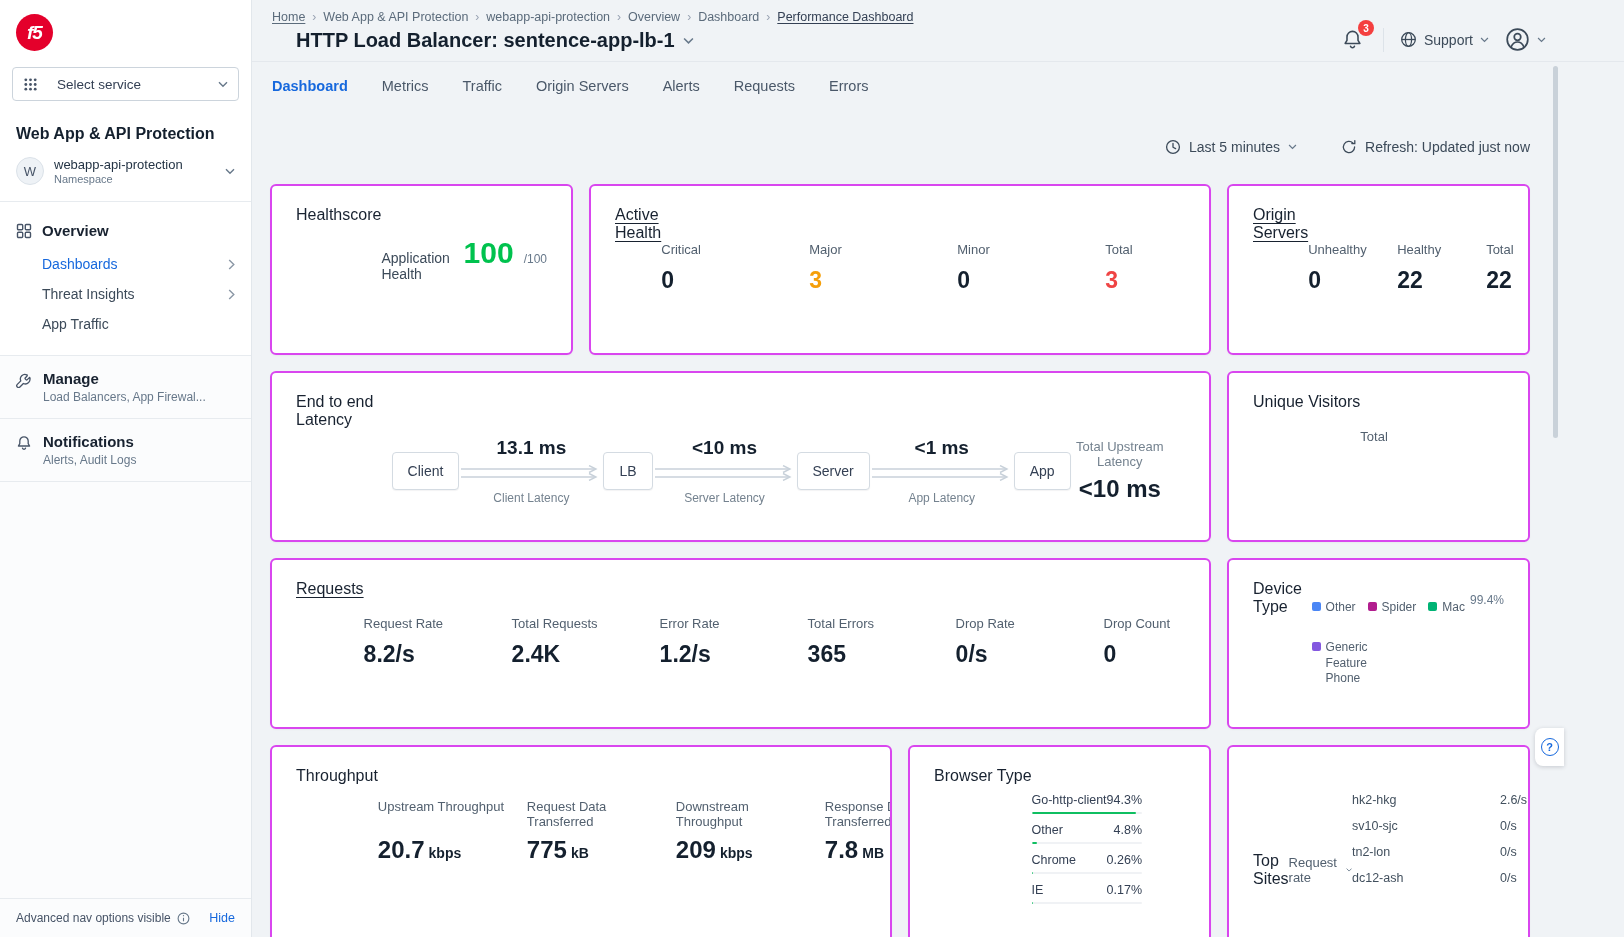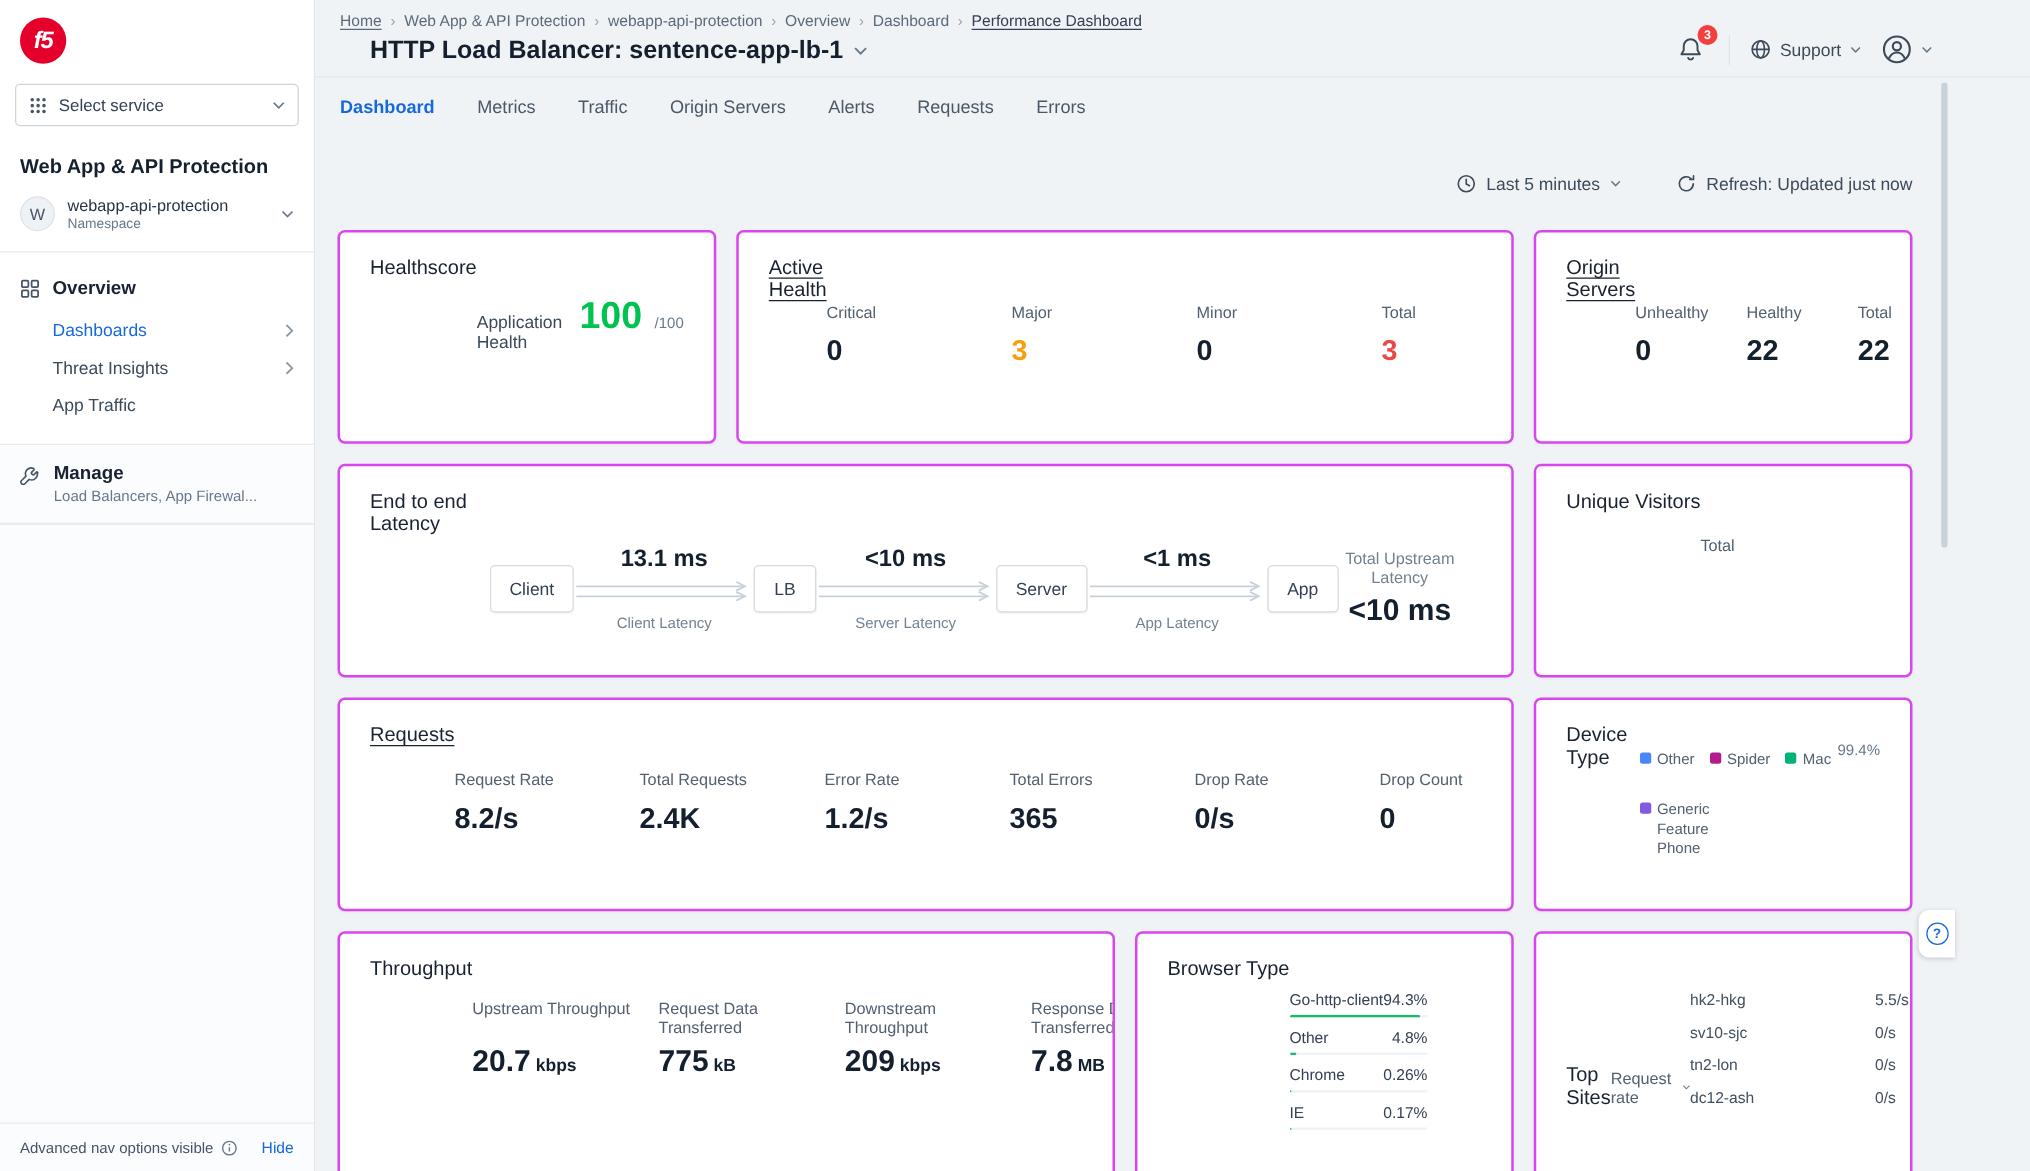--- a/index.html
+++ b/index.html
@@ -8,21 +8,21 @@
     font-family:"Liberation Sans","DejaVu Sans",sans-serif;
     background:#f0f3f6; color:#182230; display:flex; position:relative;
     -webkit-font-smoothing:antialiased;
   }
   svg { display:block; }
 
   
   .sidebar { width:252px; min-width:252px; background:#ffffff; border-right:1px solid #e2e7ec; display:flex; flex-direction:column; position:relative; }
   .logo-row { padding:14px 16px 6px; }
   .f5-logo { width:37px; height:37px; border-radius:50%; background:#e4002b; color:#fff; font-weight:bold; font-style:italic; font-size:19px; display:flex; align-items:center; justify-content:center; letter-spacing:-1px; }
-  .service-select { margin:10px 12px 4px; height:34px; border:1px solid #ccd4dc; border-radius:4px; background:#fff; display:flex; align-items:center; gap:9px; padding:0 10px; cursor:pointer; }
+  .service-select { margin:10px 12px 4px; height:34px; border:1px solid #ccd4dc; border-radius:4px; background:#fff; display:flex; align-items:center; gap:19px; padding:0 10px; cursor:pointer; }
   .service-select .label { font-size:13.5px; color:#344054; flex:1; text-align:left; }
   .product-title { font-size:16px; font-weight:700; color:#14202e; padding:20px 16px 4px; }
   .namespace-row { display:flex; align-items:center; gap:10px; padding:10px 16px 16px; cursor:pointer; }
   .ns-avatar { width:28px; height:28px; border-radius:50%; background:#eef2f6; border:1px solid #dbe2e9; color:#475467; font-size:13px; display:flex; align-items:center; justify-content:center; }
   .ns-name { font-size:13px; color:#243445; line-height:1.25; }
   .ns-type { font-size:11px; color:#67788a; }
   .ns-chevron { margin-left:auto; }
   .divider { border-top:1px solid #e7ebef; }
   .nav-overview { padding:14px 16px 16px; }
   .nav-header { display:flex; align-items:center; gap:10px; font-size:15px; font-weight:700; color:#182230; padding:6px 0 10px; cursor:pointer; }
@@ -207,20 +207,30 @@
       <path d="M14.2 6.1a1 1 0 0 0-1.4 0l-1.5 1.5a1 1 0 0 1-1.4 0l-.5-.5a1 1 0 0 1 0-1.4l1.5-1.5a1 1 0 0 0 0-1.4 4.6 4.6 0 0 0-6.1 6.1l-3.5 3.5a1.8 1.8 0 1 0 2.6 2.6l3.5-3.5a4.6 4.6 0 0 0 6.1-6.1z"></path>
     </svg>
     <div>
       <div class="ns-label">Manage</div>
       <div class="ns-sub">Load Balancers, App Firewal...</div>
     </div>
   </div>
 
   <div class="divider"></div>
 
+  <div class="nav-section">
+    <svg class="icon" width="16" height="16" viewBox="0 0 16 16" fill="none" stroke="#475467" stroke-width="1.3" stroke-linejoin="round" stroke-linecap="round">
+      <path d="M8 1.8a4.2 4.2 0 0 0-4.2 4.2v2.6L2.4 11h11.2l-1.4-2.4V6A4.2 4.2 0 0 0 8 1.8z"></path>
+      <path d="M6.5 13.2a1.6 1.6 0 0 0 3 0"></path>
+    </svg>
+    <div>
+      <div class="ns-label">Notifications</div>
+      <div class="ns-sub">Alerts, Audit Logs</div>
+    </div>
+  </div>
 
   <div class="divider"></div>
   <div class="sidebar-fill"></div>
 
   <div class="sidebar-footer">
     <span>Advanced nav options visible</span>
     <svg width="13" height="13" viewBox="0 0 14 14" fill="none" stroke="#67788a" stroke-width="1.2">
       <circle cx="7" cy="7" r="5.8"></circle>
         <line x1="7" y1="6.2" x2="7" y2="10"></line>
         <circle cx="7" cy="4" r="0.7" fill="#67788a" stroke="none"></circle>
@@ -559,21 +569,21 @@
           <div class="ts-sort">
             <span>Request rate</span>
             <svg width="9" height="6" viewBox="0 0 10 7" fill="none" stroke="#67788a" stroke-width="1.4">
                 <polyline points="1 1.2 5 5.2 9 1.2"></polyline>
               </svg>
           </div>
         </div>
         <div class="ts-rows">
           <div class="ts-row">
             <span>hk2-hkg</span>
-            <span>5.5/s</span>
+            <span>2.6/s</span>
           </div>
           <div class="ts-row">
             <span>sv10-sjc</span>
             <span>0/s</span>
           </div>
           <div class="ts-row">
             <span>tn2-lon</span>
             <span>0/s</span>
           </div>
           <div class="ts-row">

